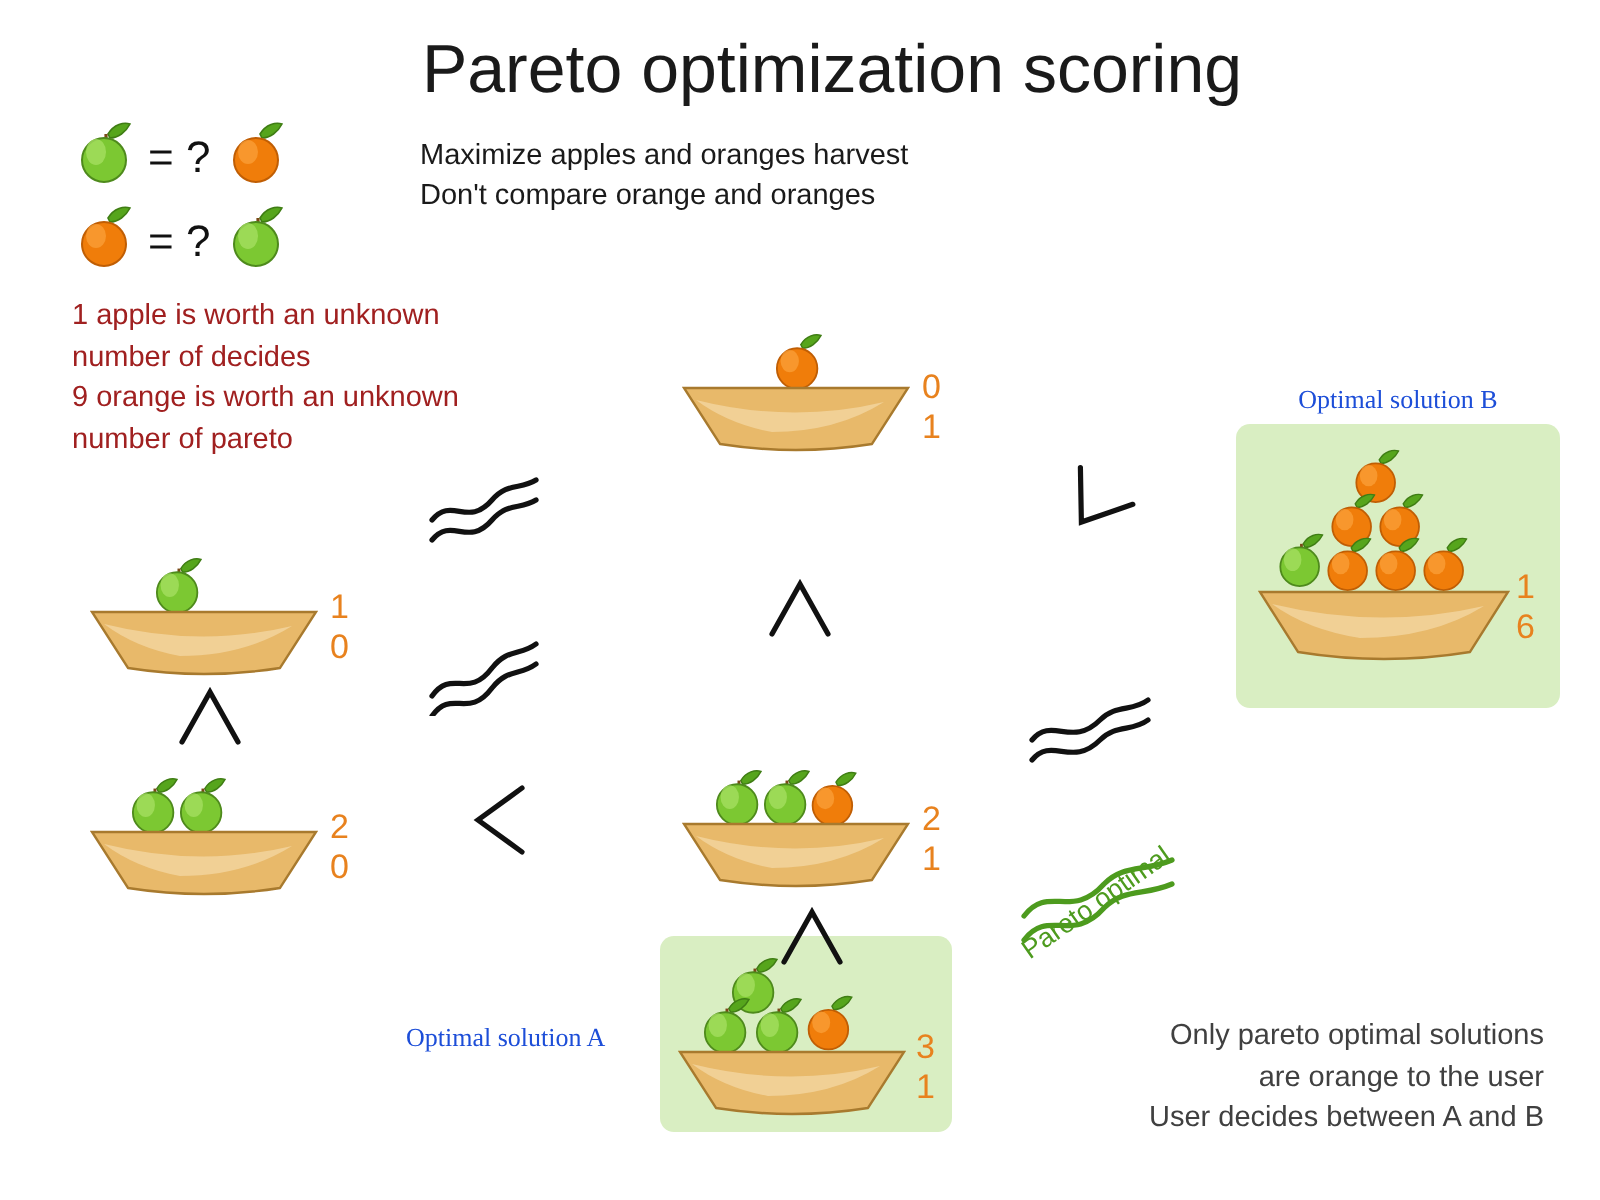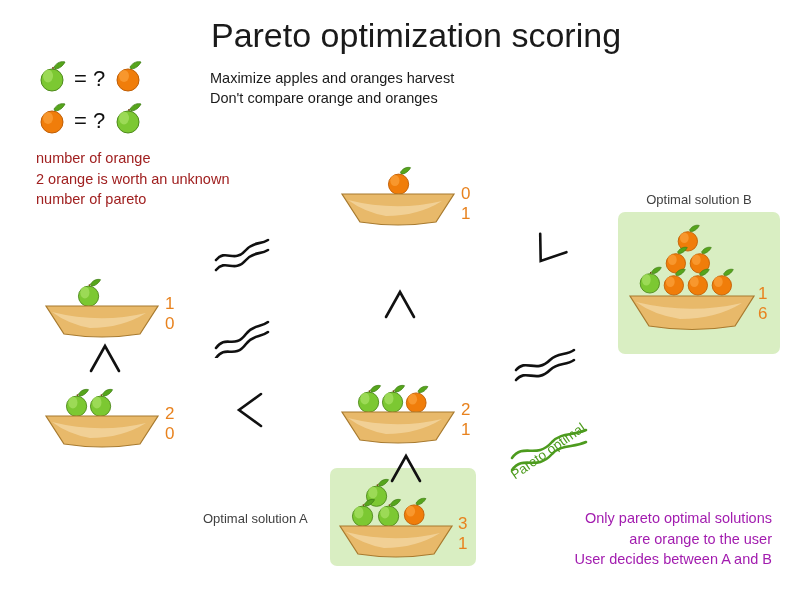--- a/index.html
+++ b/index.html
@@ -55,35 +55,36 @@
     line-height: 20.5px;
     color: #a02020;
   }
 
   
   #orange-note {
     left: 500px; top: 508px; width: 272px;
     text-align: right;
     font-size: 14.5px;
     line-height: 20.5px;
-    color: #a21caf;
+    color: #404040;
   }
 
   
   .green-panel {
     background: #d9eec2;
     border-radius: 7px;
   }
   #panel-b { left: 618px; top: 212px; width: 162px; height: 142px; }
   #panel-a { left: 330px; top: 468px; width: 146px; height: 98px; }
 
   .panel-label {
     font-size: 13px;
-    color: #404040;
+    color: #1d4ed8;
     white-space: nowrap;
+    font-family: Liberation Serif, serif;
   }
   #label-b { left: 618px; top: 192px; width: 162px; text-align: center; }
   #label-a { left: 203px; top: 511px; text-align: center; }
 
   
   .bowl-group { position: absolute; }
 
   .score {
     position: absolute;
     font-size: 17px;
@@ -155,22 +156,23 @@
           <path d="M20 9 C23 4 28 3 31 4 C29 8 25 11 21 11 Z" fill="#56a51c" stroke="#3f7d14" stroke-width="0.8"></path>
           <path d="M19 9 L19 13" stroke="#7a4a18" stroke-width="1.6" fill="none"></path>
           <ellipse cx="18" cy="22" rx="11" ry="11" fill="#7cc832" stroke="#4e8a1c" stroke-width="1"></ellipse>
           <ellipse cx="14" cy="18" rx="5" ry="6.5" fill="#a7e063" opacity="0.75"></ellipse>
         </svg>
       </span>
     </div>
   </div>
 
   <div class="abs" id="red-note">
-    <div>number of orange</div>
-    <div>2 orange is worth an unknown</div>
+    <div>1 apple is worth an unknown</div>
+    <div>number of decides</div>
+    <div>9 orange is worth an unknown</div>
     <div>number of pareto</div>
   </div>
 
   <div class="abs green-panel" id="panel-b"></div>
   <div class="abs green-panel" id="panel-a"></div>
 
   <div class="abs panel-label" id="label-b">Optimal solution B</div>
   <div class="abs panel-label" id="label-a">Optimal solution A</div>
 
   <div class="bowl-group" style="left:338px; top:160px;">

